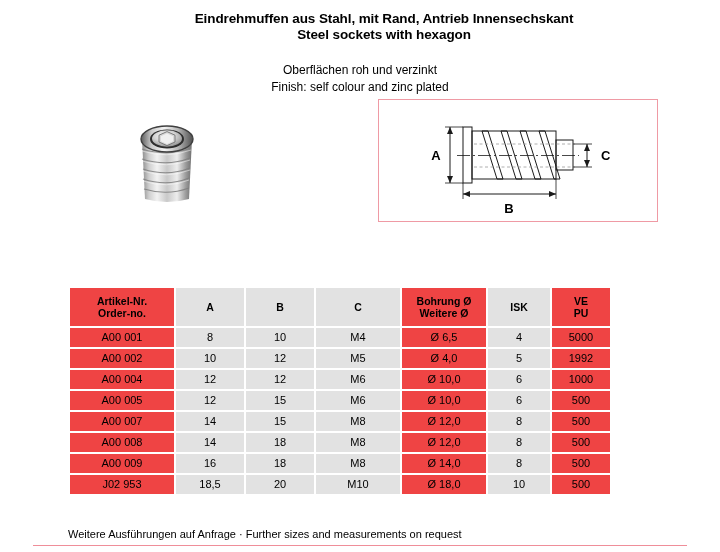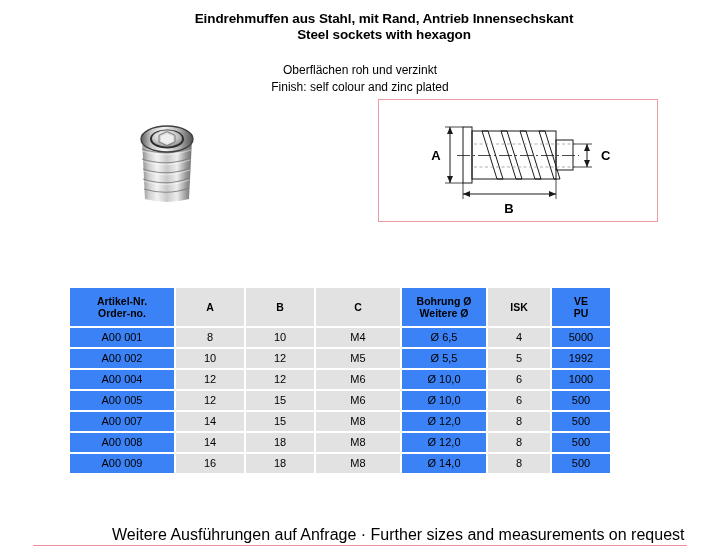--- a/index.html
+++ b/index.html
@@ -92,42 +92,41 @@
     height: 19px;
     line-height: 13px;
   }
   table.spec thead th {
     height: 38px;
     font-weight: bold;
     font-size: 10.5px;
     line-height: 12px;
   }
   
-  .c-pink  { background: #3b82f6; }
+  .c-pink  { background: #ef4444; }
   .c-gray  { background: #e2e2e2; }
   .cell-c  { font-weight: bold; font-size: 11.5px; }
 
   
   col.w-art  { width: 104px; }
   col.w-a    { width: 68px; }
   col.w-b    { width: 68px; }
   col.w-c    { width: 84px; }
   col.w-bohr { width: 84px; }
   col.w-isk  { width: 62px; }
   col.w-ve   { width: 58px; }
 
   
   .footnote {
     position: absolute;
     left: 68px;
     top: 528px;
-    font-size: 16px;
+    font-size: 11px;
     line-height: 13px;
     white-space: nowrap;
-    margin-left: 44px;
   }
 
   
   .bottom-rule {
     position: absolute;
     left: 33px;
     top: 545px;
     width: 654px;
     height: 1px;
     background: #ef8e99;
@@ -296,21 +295,21 @@
           <td class="c-gray cell-c">M4</td>
           <td class="c-pink">Ø  6,5</td>
           <td class="c-gray">4</td>
           <td class="c-pink">5000</td>
         </tr>
         <tr>
           <td class="c-pink">A00 002</td>
           <td class="c-gray">10</td>
           <td class="c-gray">12</td>
           <td class="c-gray cell-c">M5</td>
-          <td class="c-pink">Ø  5,5</td>
+          <td class="c-pink">Ø  4,0</td>
           <td class="c-gray">5</td>
           <td class="c-pink">1992</td>
         </tr>
         <tr>
           <td class="c-pink">A00 004</td>
           <td class="c-gray">12</td>
           <td class="c-gray">12</td>
           <td class="c-gray cell-c">M6</td>
           <td class="c-pink">Ø 10,0</td>
           <td class="c-gray">6</td>
@@ -345,19 +344,28 @@
         </tr>
         <tr>
           <td class="c-pink">A00 009</td>
           <td class="c-gray">16</td>
           <td class="c-gray">18</td>
           <td class="c-gray cell-c">M8</td>
           <td class="c-pink">Ø 14,0</td>
           <td class="c-gray">8</td>
           <td class="c-pink">500</td>
         </tr>
+        <tr>
+          <td class="c-pink">J02 953</td>
+          <td class="c-gray">18,5</td>
+          <td class="c-gray">20</td>
+          <td class="c-gray cell-c">M10</td>
+          <td class="c-pink">Ø 18,0</td>
+          <td class="c-gray">10</td>
+          <td class="c-pink">500</td>
+        </tr>
       </tbody>
   </table>
 </div>
 
 <div class="footnote">Weitere Ausführungen auf Anfrage · Further sizes and measurements on request</div>
 
 <div class="bottom-rule"></div>
 
 </body></html>

